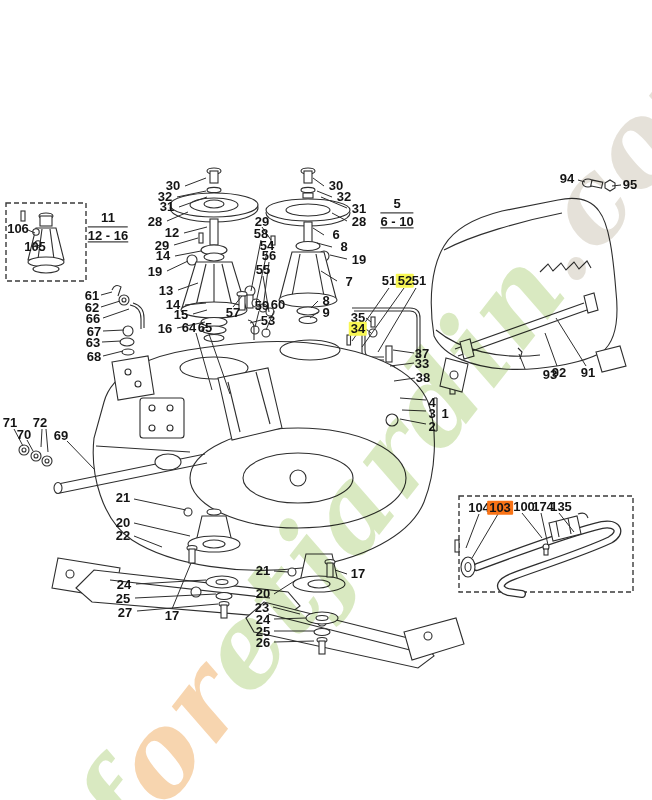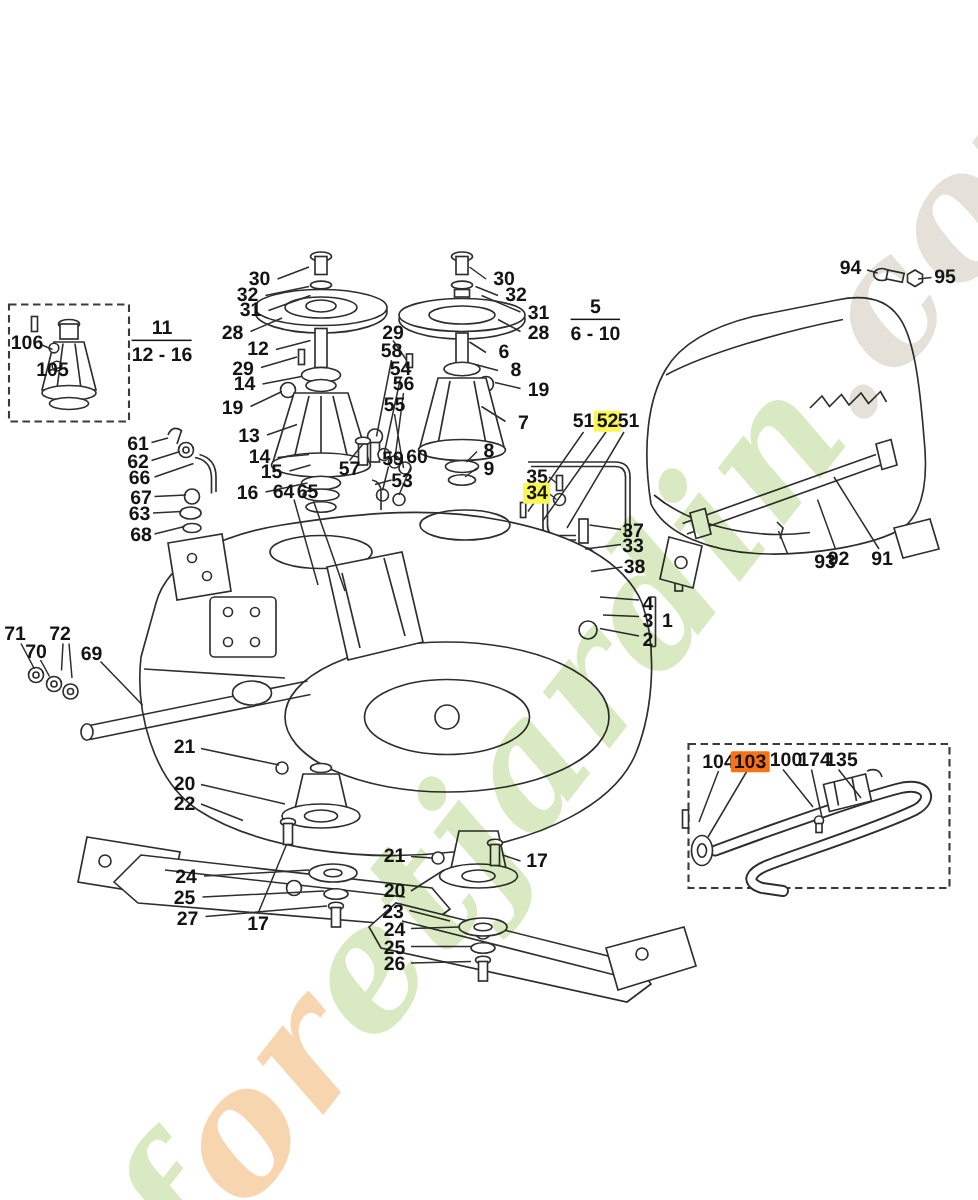--- a/index.html
+++ b/index.html
@@ -19,21 +19,21 @@
   .callout{
     position:absolute;transform:translate(-50%,-50%);
     font-weight:bold;font-size:13px;color:#141414;white-space:nowrap;line-height:1.1;
   }
   .callout.hl{background:#f8f754;padding:0 2px;border-radius:1px;}
   .fraction{
     position:absolute;transform:translate(-50%,-50%);text-align:center;
     font-weight:bold;font-size:13px;color:#141414;line-height:1.2;
   }
   .fraction .top{display:block;border-bottom:1.6px solid #141414;padding:0 8px;}
-  .fraction .bottom{display:block;padding-top:1px;}
+  .fraction .bottom{display:block;padding-top:1px;text-decoration:underline;}
   svg .ln{stroke:#2e2e2e;stroke-width:1.1;fill:none;}
   svg .fw{stroke:#2e2e2e;stroke-width:1.1;fill:#ffffff;}
   svg .leader{stroke:#2e2e2e;stroke-width:1;fill:none;}
   svg .dash{stroke:#3a3a3a;stroke-width:1.4;fill:none;stroke-dasharray:5 3;}
   svg .tube{stroke:#2e2e2e;stroke-width:8;fill:none;stroke-linecap:round;}
   svg .tubein{stroke:#ffffff;stroke-width:5.4;fill:none;stroke-linecap:round;}
 </style>
 </head>
 <body>
 

